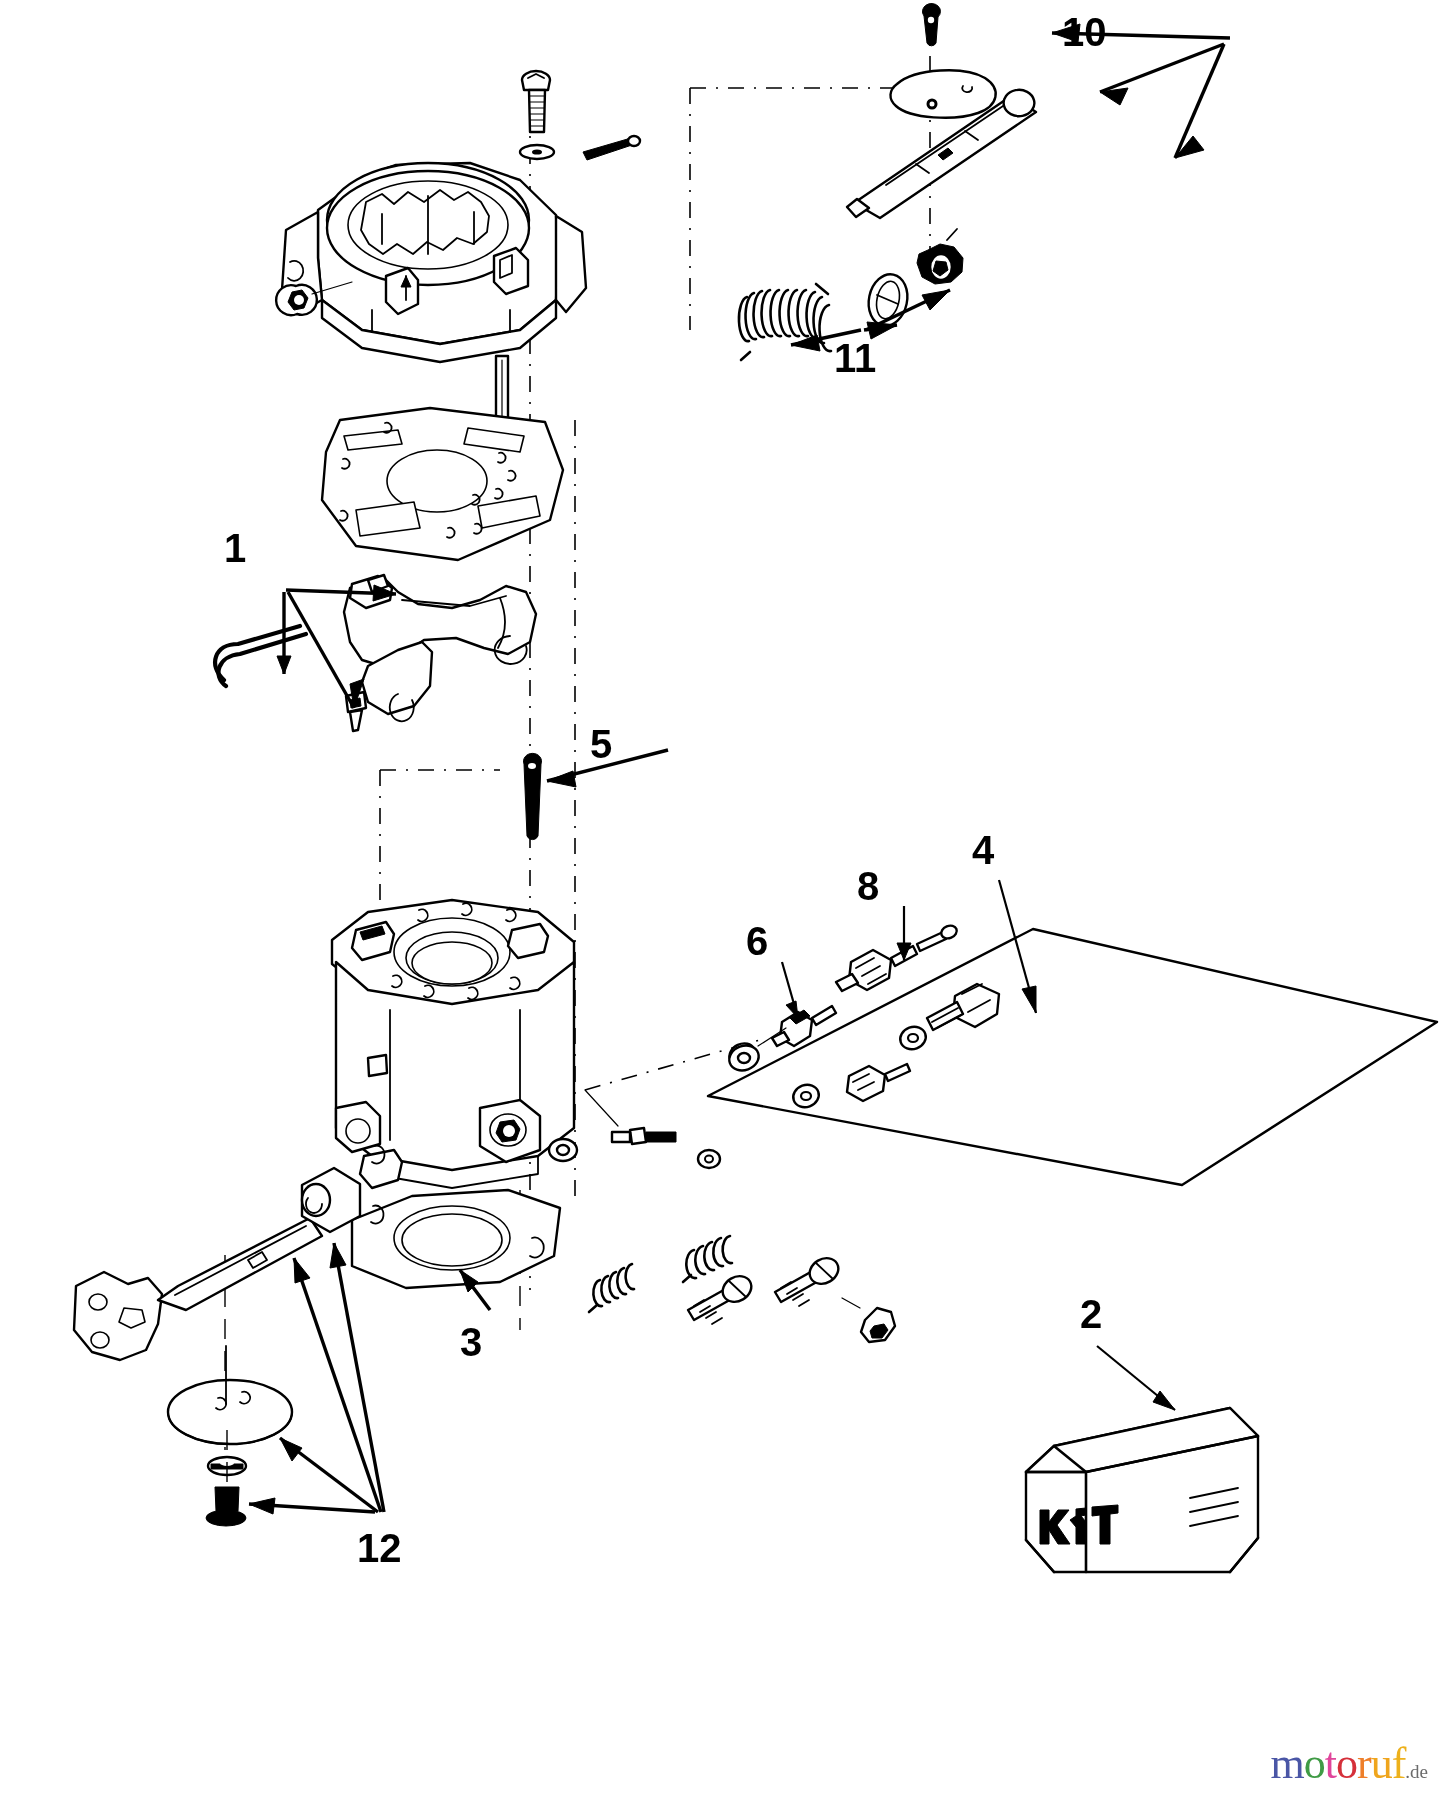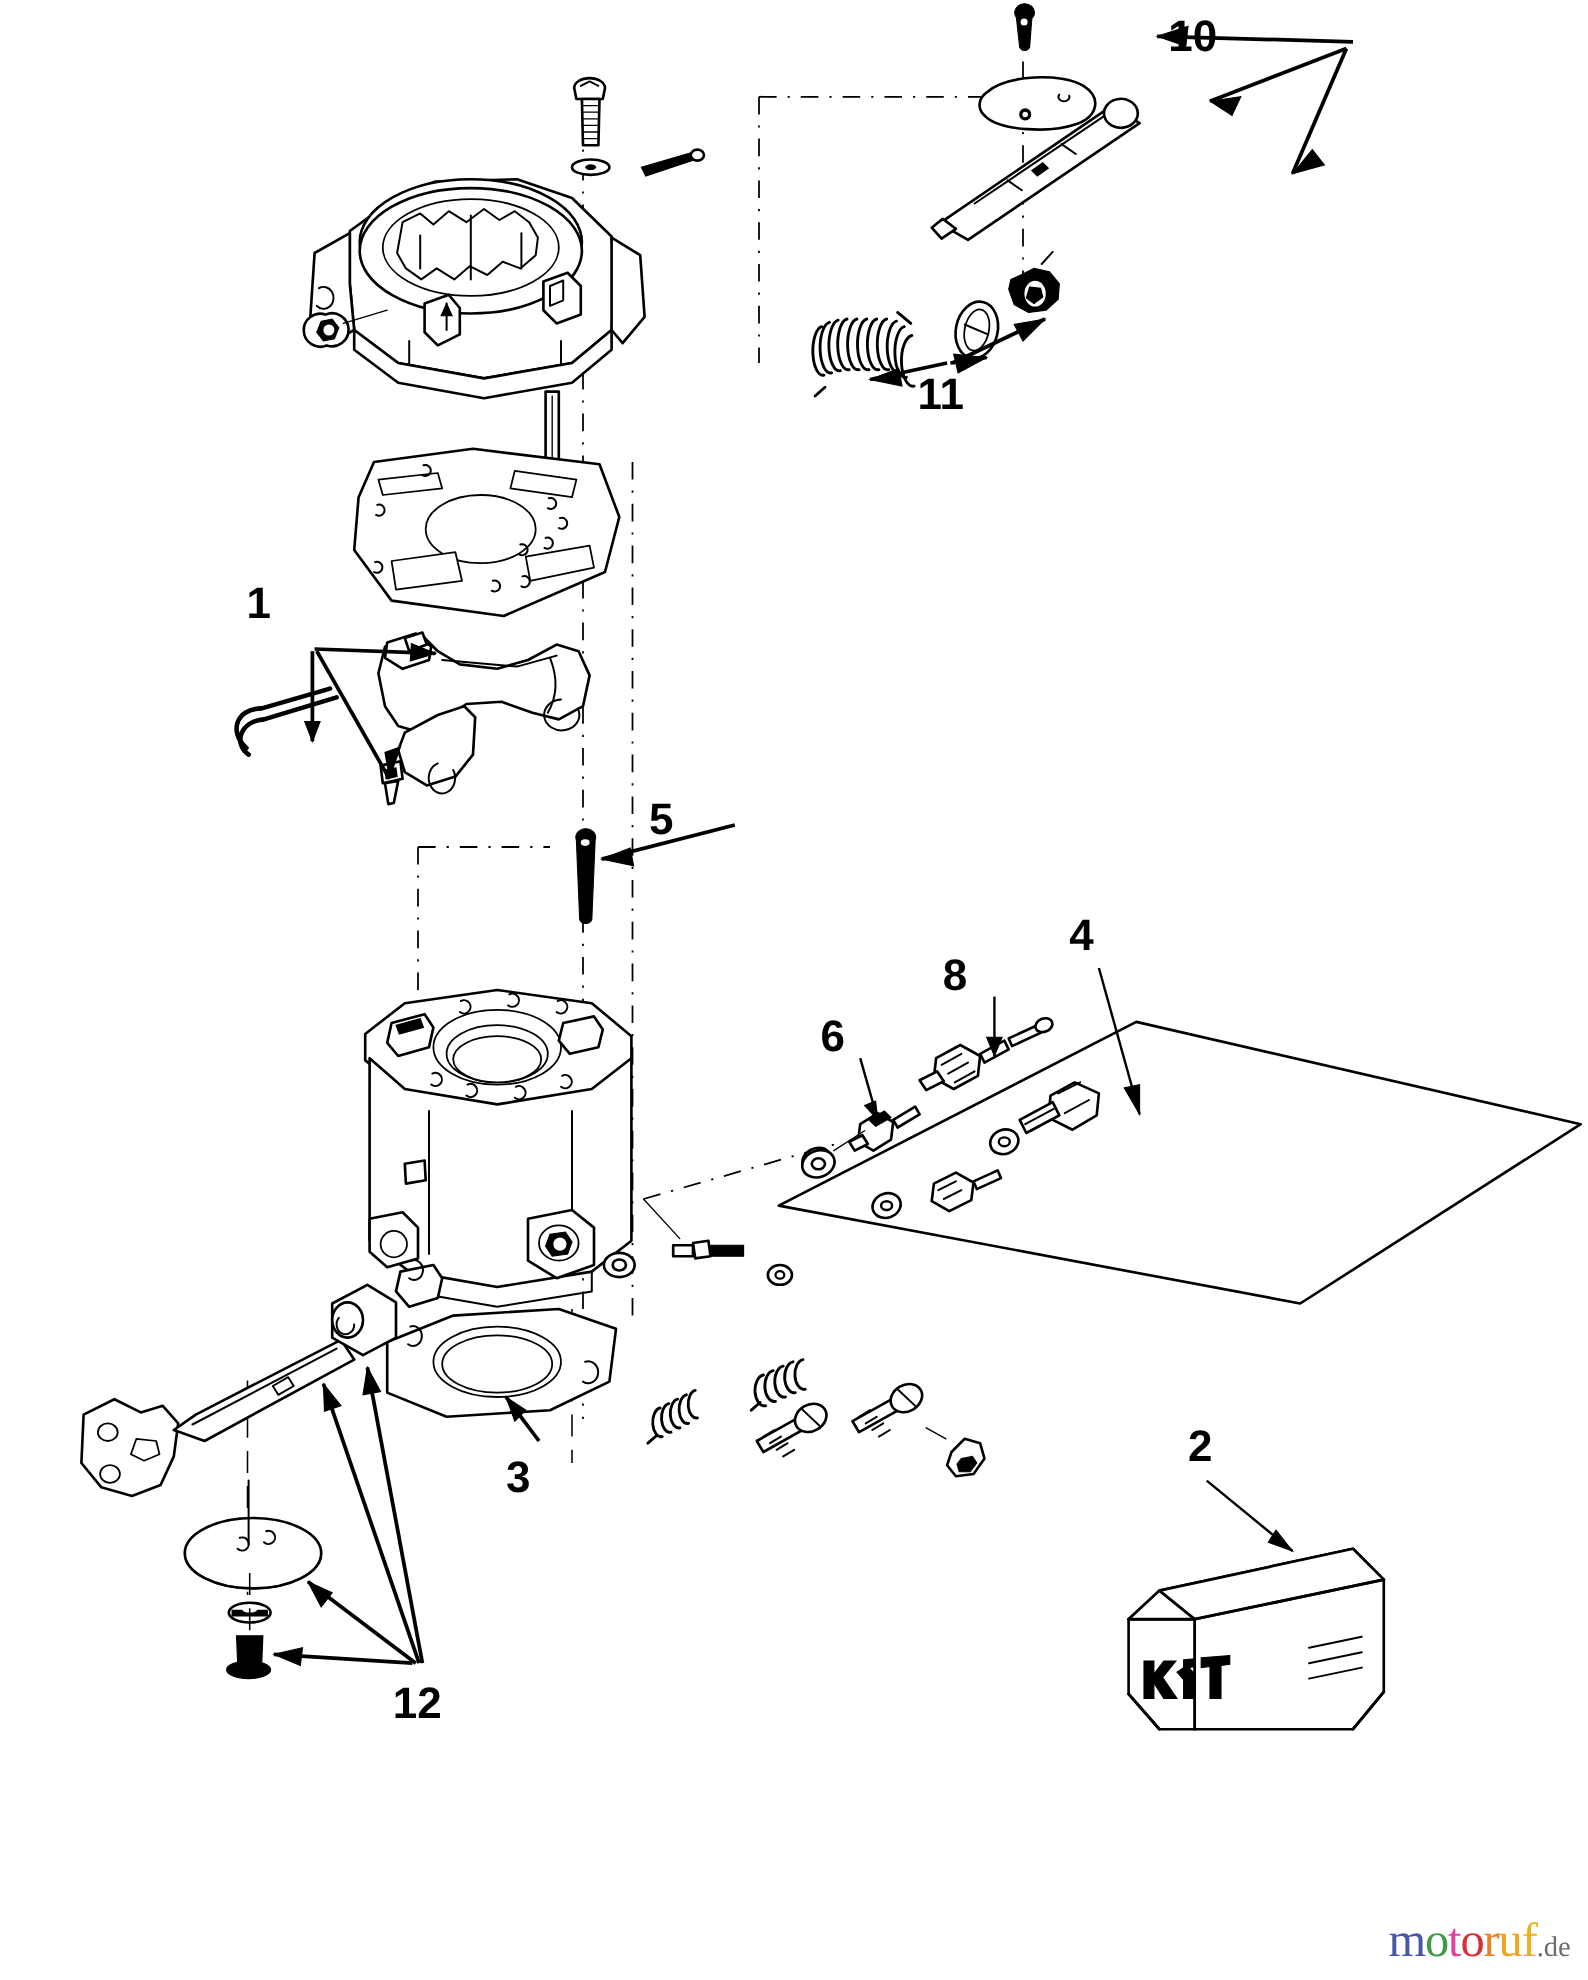--- a/index.html
+++ b/index.html
@@ -106,21 +106,21 @@
     right: 16px;
     bottom: 14px;
     font-family: "Liberation Serif", serif;
     font-size: 44px;
     letter-spacing: -1px;
     line-height: 1;
     white-space: nowrap;
     user-select: none;
   }
   #logo .suffix {
-    font-size: 26px;
+    font-size: 19px;
     color: #6b6b6b;
     letter-spacing: 0;
   }
 </style>
 </head>
 <body>
 
 <div id="page">
 
   <svg id="diagram" viewBox="0 0 1444 1800" xmlns="http://www.w3.org/2000/svg">

